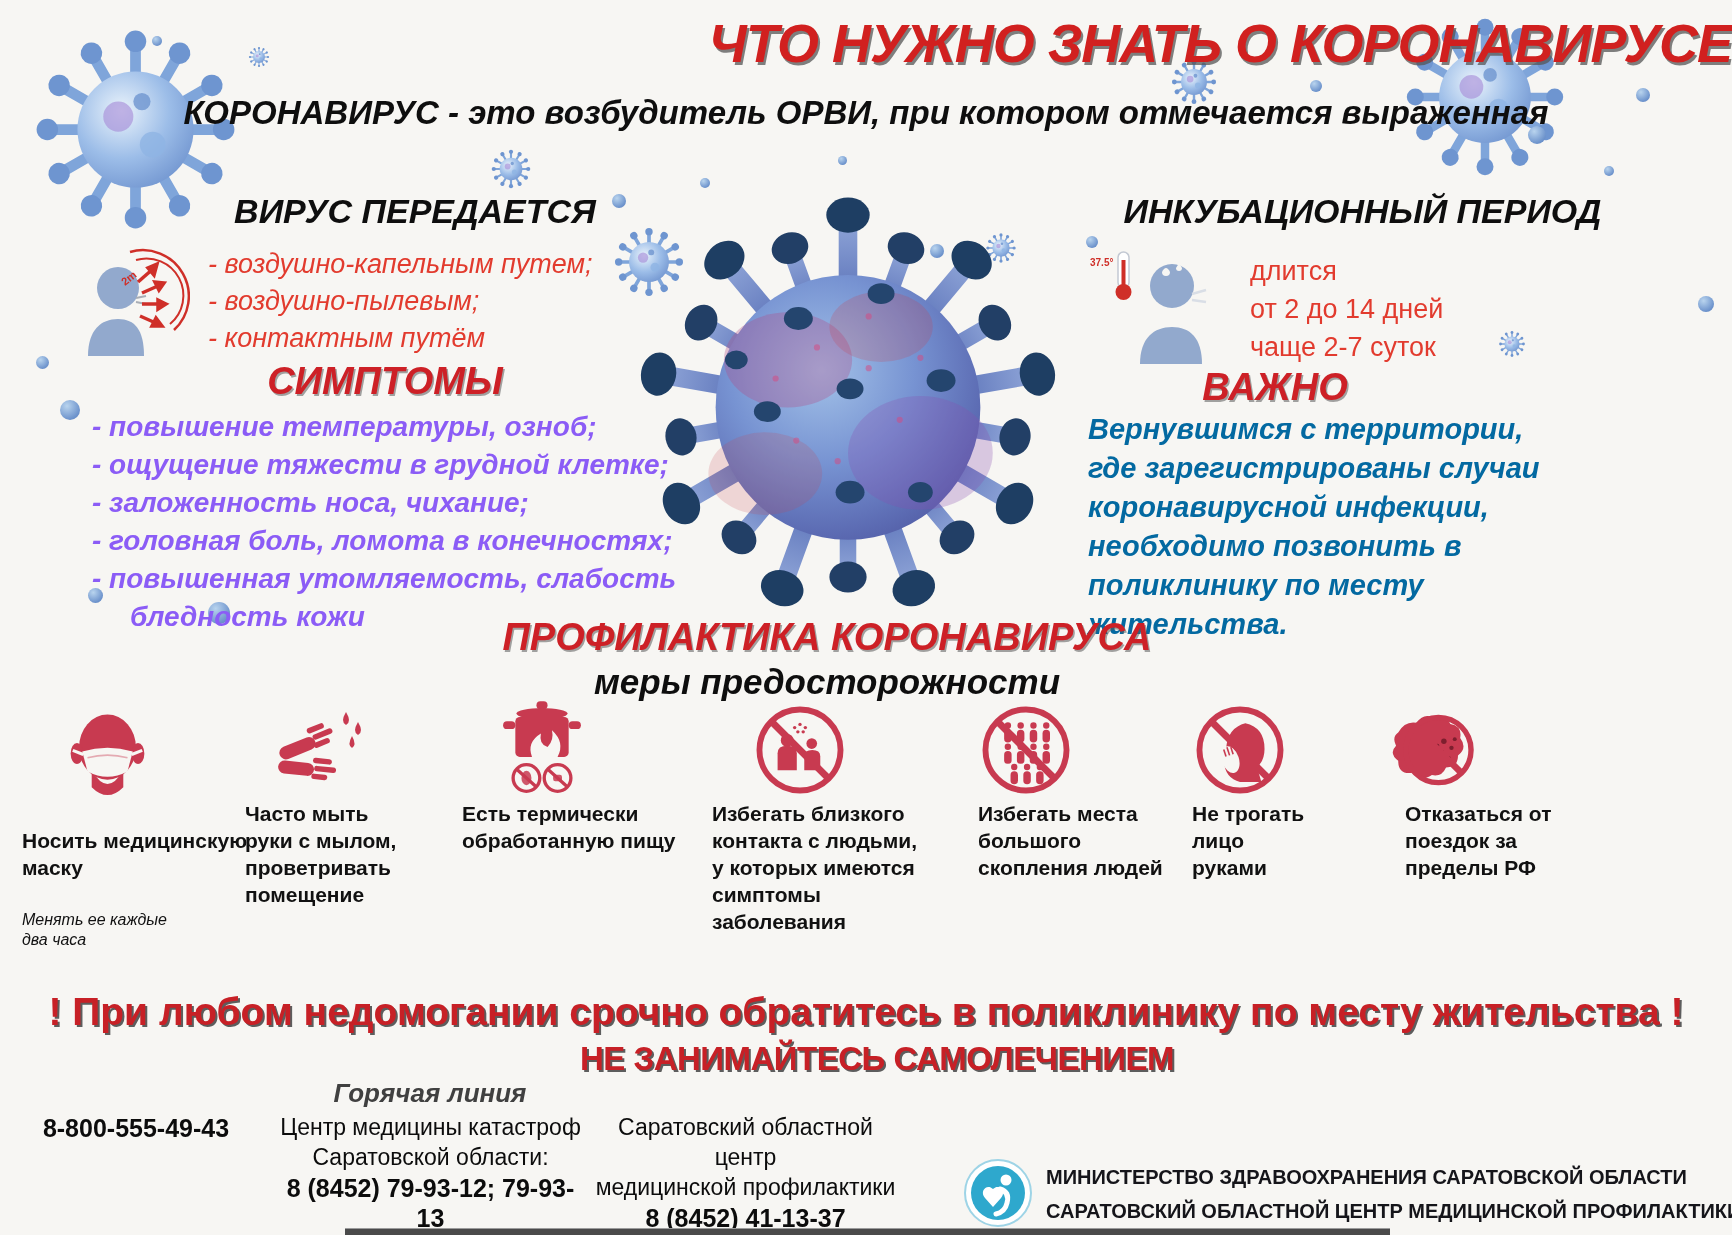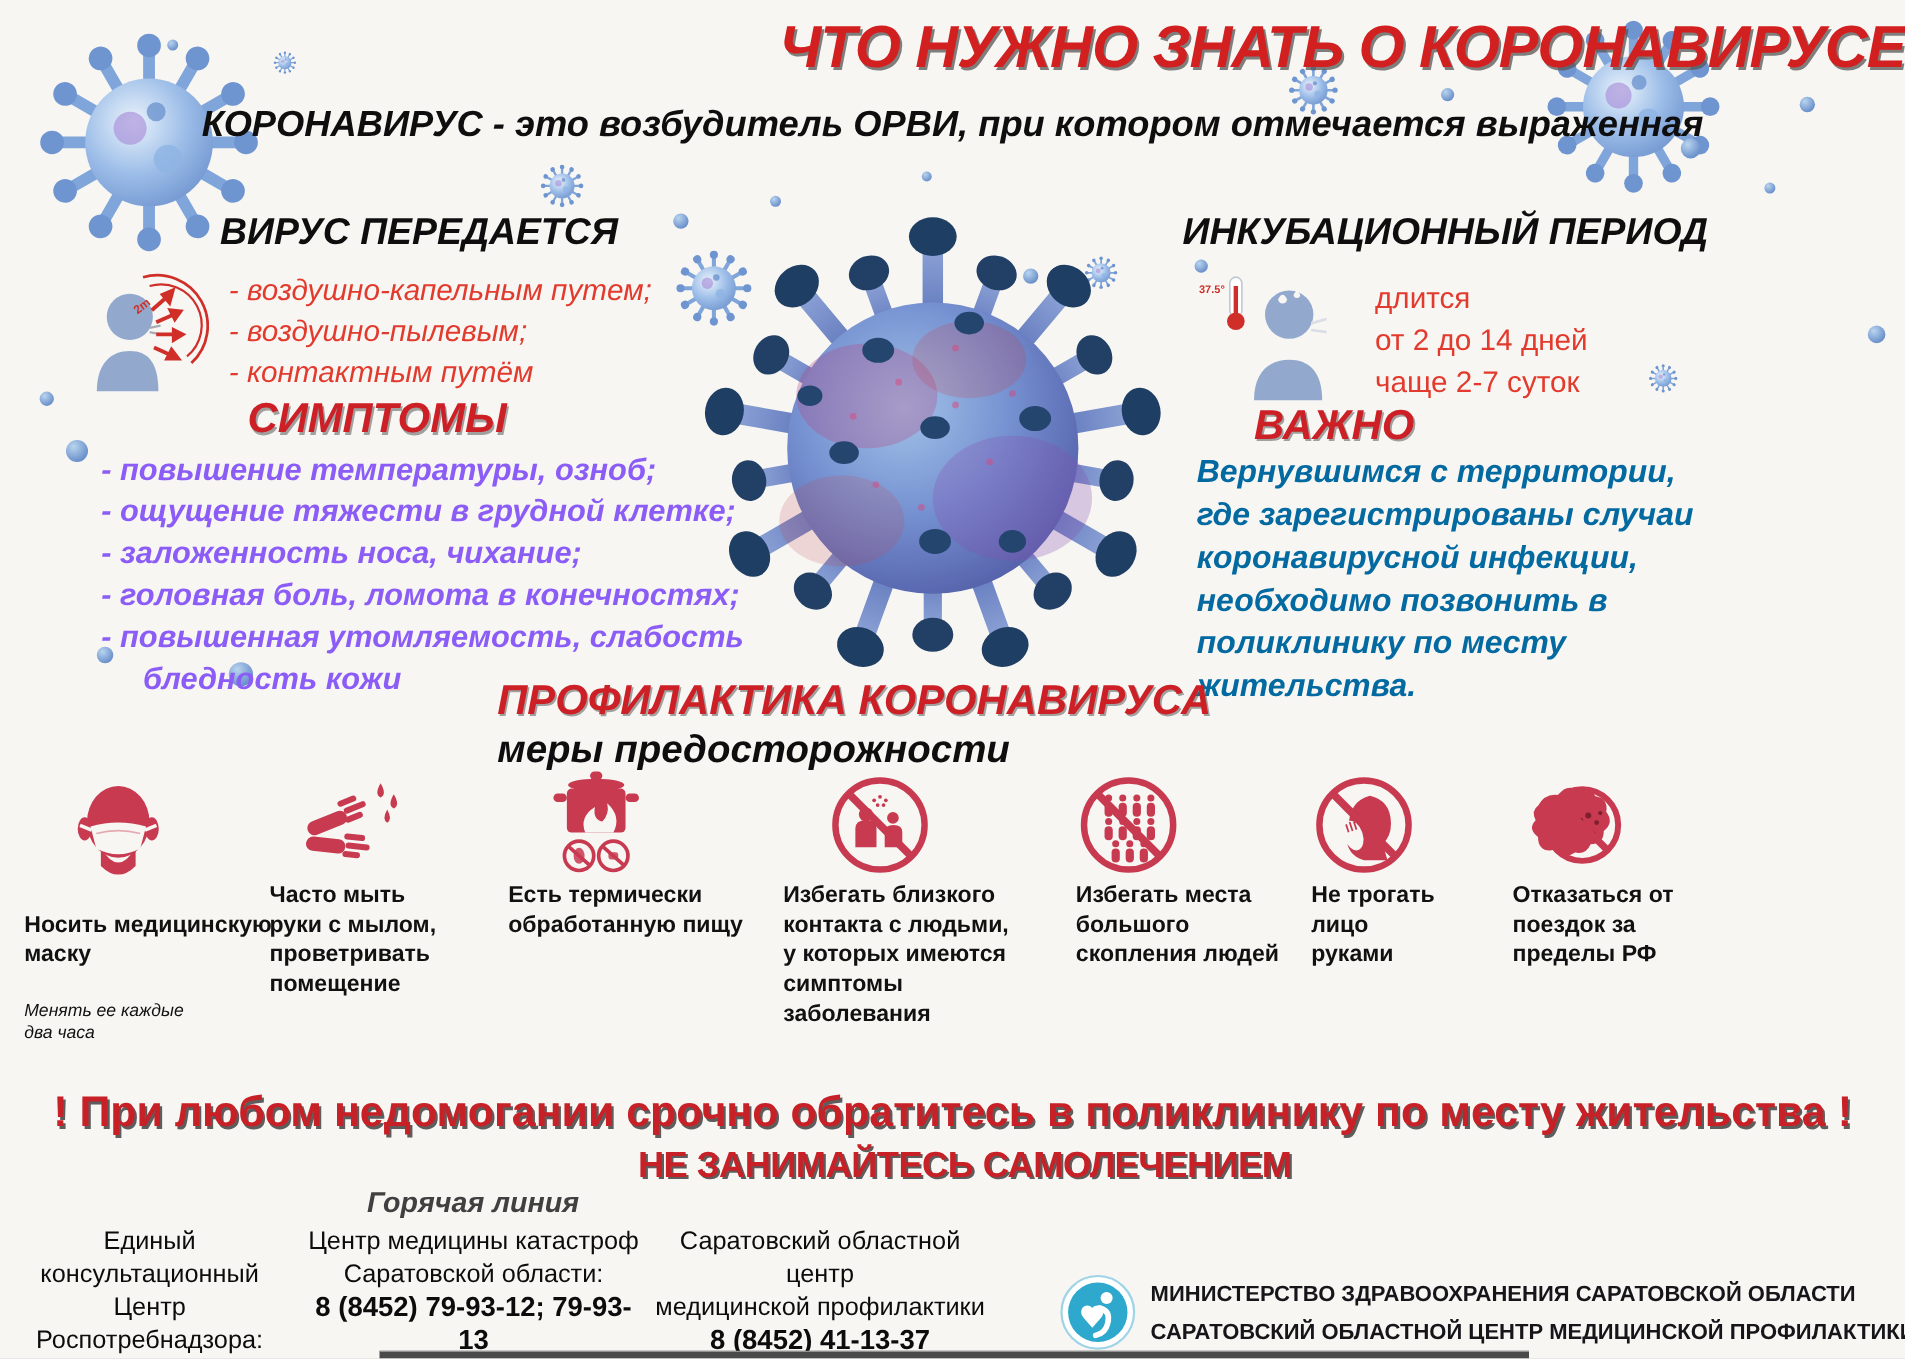--- a/index.html
+++ b/index.html
@@ -1,21 +1,21 @@
 <!DOCTYPE html>
 <html><head>
 <meta charset="utf-8">
 <style>
   html,body{margin:0;padding:0;background:#dcdcdc;}
   .poster{
     position:relative;width:1732px;height:1235px;background:#f7f6f3;
     overflow:hidden;font-family:"Liberation Sans",sans-serif;color:#101010;
   }
   .abs{position:absolute;}
-  .center{text-align:left;}
+  .center{text-align:center;}
   .pre{white-space:pre-line;}
 
   .title{
     top:12px;left:0;width:100%;text-align:right;
     font-size:54px;font-weight:bold;font-style:italic;letter-spacing:-1px;
     color:#d1201f;text-shadow:2px 3px 0 rgba(85,85,85,.75);
   }
   .subtitle{
     top:92px;left:0;width:100%;text-align:center;
     font-size:33px;font-weight:bold;font-style:italic;line-height:42px;color:#0e0e0e;
@@ -506,31 +506,29 @@
   <div class="abs caption" style="left:712px;top:800px;width:245px">Избегать близкого
 контакта с людьми,
 у которых имеются
 симптомы заболевания</div>
   <div class="abs caption" style="left:978px;top:800px;width:200px">Избегать места
 большого
 скопления людей</div>
   <div class="abs caption" style="left:1192px;top:800px;width:145px">Не трогать
 лицо
 руками</div>
-  <div class="abs caption" style="left:1375px;top:800px;width:175px">Отказаться от
+  <div class="abs caption" style="left:1405px;top:800px;width:175px">Отказаться от
 поездок за
 пределы РФ</div>
 
   <div class="abs warn1">! При любом недомогании срочно обратитесь в поликлинику по месту жительства !</div>
   <div class="abs warn2">НЕ ЗАНИМАЙТЕСЬ САМОЛЕЧЕНИЕМ</div>
 
   <div class="abs hotline-head">Горячая линия</div>
   <div class="abs contact" style="left:0px;top:1112px;width:272px">
-    <div class="name">Единый консультационный
-Центр Роспотребнадзора:</div>
     <div class="phone">8-800-555-49-43</div>
 
   </div>
   <div class="abs contact" style="left:278px;top:1112px;width:305px">
     <div class="name">Центр медицины катастроф
 Саратовской области:</div>
     <div class="phone">8 (8452) 79-93-12; 79-93-13</div>
     <div class="hours">(круглосуточно)</div>
   </div>
   <div class="abs contact" style="left:588px;top:1112px;width:315px">

